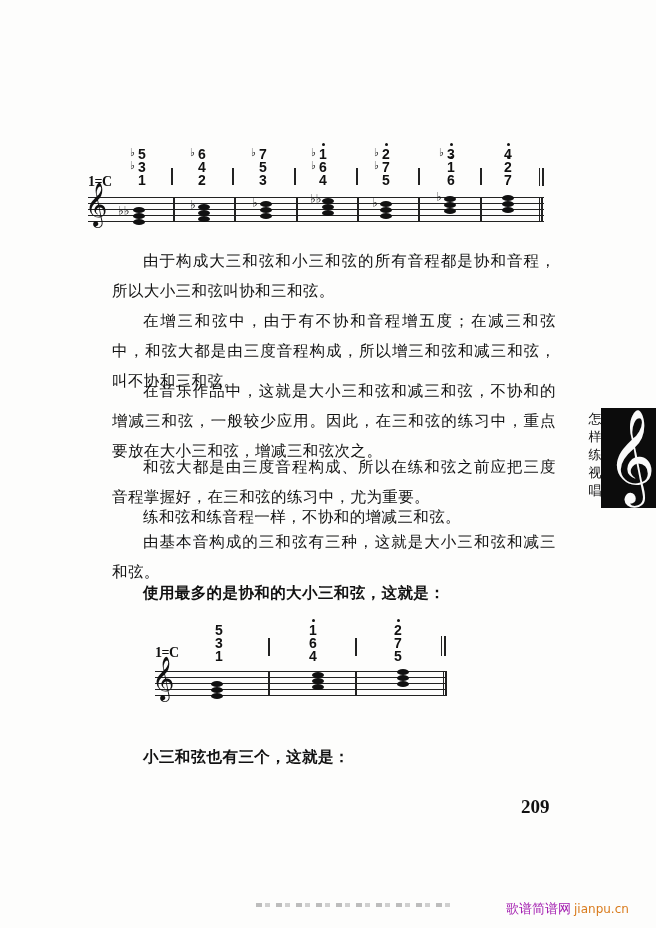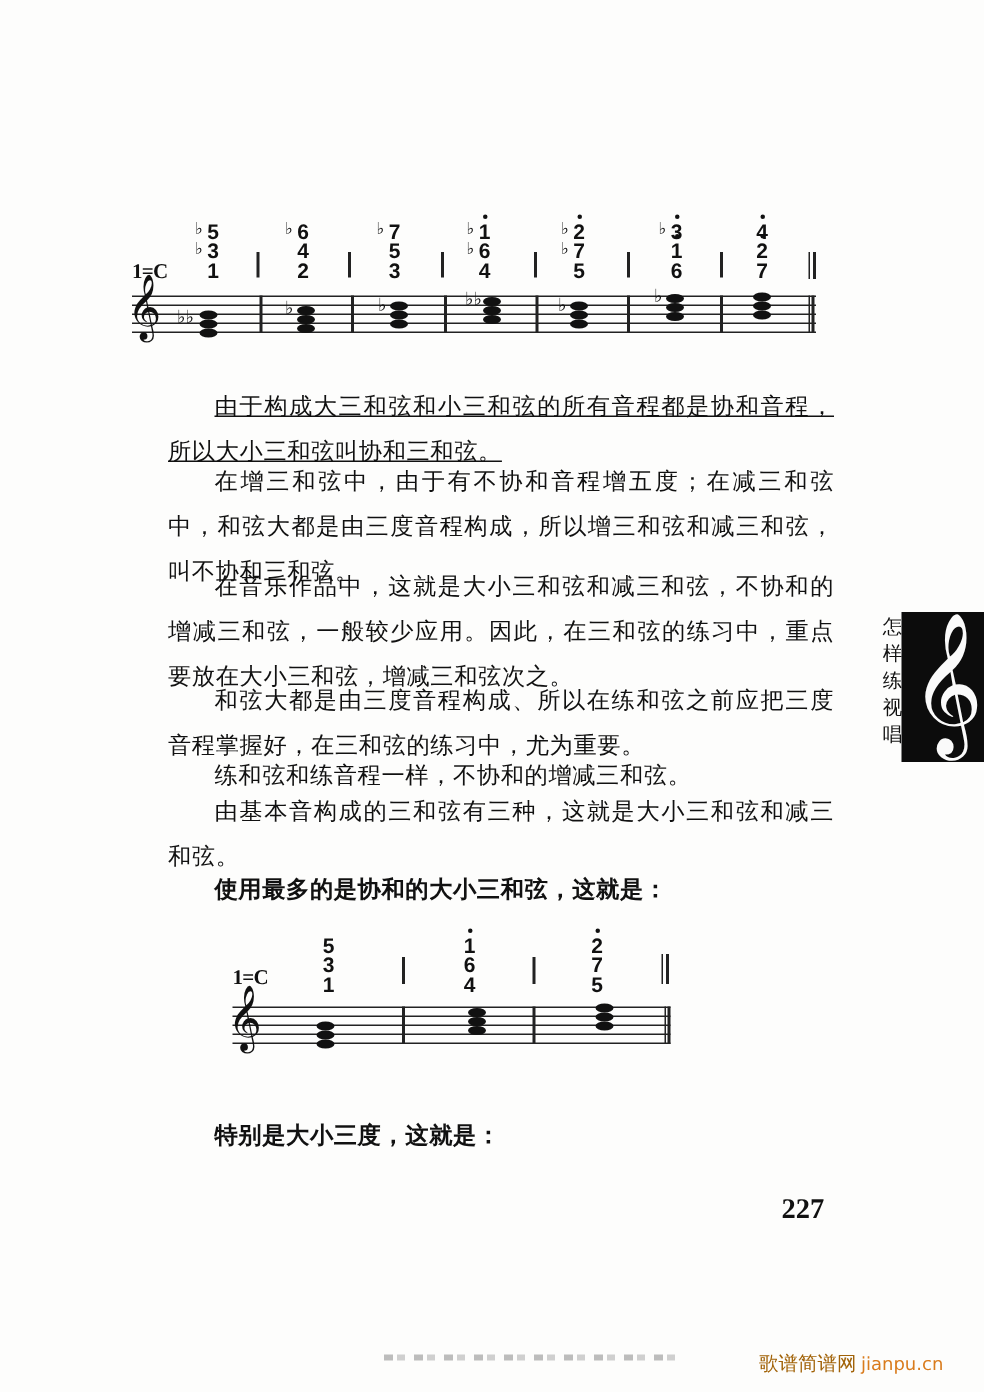--- a/index.html
+++ b/index.html
@@ -30,21 +30,21 @@
   .para.bold { font-weight: bold; }
 
   
   .side-tab-text { position: absolute; left: 587px; top: 410px; width: 16px; font-family: "DejaVu Sans", sans-serif; font-size: 13px; line-height: 18px; text-align: center; }
   .side-tab-block { position: absolute; left: 601px; top: 408px; width: 55px; height: 100px; background: #0c0c0c; }
   .side-tab-block .treble { position: absolute; left: 6px; top: 0; font-family: "DejaVu Sans", sans-serif; font-size: 82px; line-height: 96px; color: #fafafa; }
 
   .page-number { position: absolute; left: 521px; top: 796px; font-family: "Liberation Serif", serif; font-weight: bold; font-size: 19px; }
   .footer-smudge { position: absolute; left: 256px; top: 903px; width: 200px; height: 4px; background: repeating-linear-gradient(90deg, #888 0 6px, transparent 6px 9px, #aaa 9px 14px, transparent 14px 20px); opacity: .55; }
   .watermark { position: absolute; left: 506px; top: 900px; font-size: 13px; white-space: nowrap; }
-  .watermark .wm-cn { font-family: Liberation Sans, sans-serif; color: #a16207; }
+  .watermark .wm-cn { font-family: Liberation Sans, sans-serif; color: #a21caf; }
   .watermark .wm-en { font-family: "DejaVu Sans", sans-serif; color: #d97b1c; margin-left: 3px; font-size: 12px; }
 </style>
 </head>
 <body>
 
 <div class="notation" style="left:0;top:0;width:656px;height:240px;">
   <span class="key-label" style="left:88px;top:174px;">1=C</span>
 
   <div id="top-chords">
       <div class="chord" style="left: 128px; top: 148px;">
@@ -150,26 +150,26 @@
     </div>
 
     <div class="stack" style="left:414px;">
       <div class="notehead" style="top:-2px;"></div>
       <div class="notehead" style="top:4px;"></div>
       <div class="notehead" style="top:10px;"></div>
     </div>
   </div>
 </div>
 
-<p class="para" style="top:256px;text-decoration:underline;">由于构成大三和弦和小三和弦的所有音程都是协和音程，所以大小三和弦叫协和三和弦。</p>
+<p class="para" style="top:246px;">由于构成大三和弦和小三和弦的所有音程都是协和音程，所以大小三和弦叫协和三和弦。</p>
 <p class="para" style="top:306px;">在增三和弦中，由于有不协和音程增五度；在减三和弦中，和弦大都是由三度音程构成，所以增三和弦和减三和弦，叫不协和三和弦。</p>
 <p class="para" style="top:376px;">在音乐作品中，这就是大小三和弦和减三和弦，不协和的增减三和弦，一般较少应用。因此，在三和弦的练习中，重点要放在大小三和弦，增减三和弦次之。</p>
 <p class="para" style="top:452px;">和弦大都是由三度音程构成、所以在练和弦之前应把三度音程掌握好，在三和弦的练习中，尤为重要。</p>
 <p class="para" style="top:502px;">练和弦和练音程一样，不协和的增减三和弦。</p>
-<p class="para" style="top:527px;font-family:Liberation Serif, serif;">由基本音构成的三和弦有三种，这就是大小三和弦和减三和弦。</p>
+<p class="para" style="top:527px;">由基本音构成的三和弦有三种，这就是大小三和弦和减三和弦。</p>
 <p class="para bold" style="top:578px;">使用最多的是协和的大小三和弦，这就是：</p>
 
 <div class="notation" style="left:0;top:0;width:656px;height:928px;">
   <span class="key-label" style="left:155px;top:645px;">1=C</span>
   <div id="major-chords">
       <div class="chord" style="left: 205px; top: 624px;">
         <span class="jp-note"><span>5</span></span>
         <span class="jp-note"><span>3</span></span>
         <span class="jp-note"><span>1</span></span>
       </div>
@@ -210,30 +210,30 @@
       <div class="notehead" style="top:13px;"></div>
     </div>
     <div class="stack" style="left:242px;">
       <div class="notehead" style="top:-2px;"></div>
       <div class="notehead" style="top:4px;"></div>
       <div class="notehead" style="top:10px;"></div>
     </div>
   </div>
 </div>
 
-<p class="para bold" style="top:742px;">特别是大小三度，这就是：</p>
+<p class="para bold" style="top:742px;">小三和弦也有三个，这就是：</p>
 
 <div class="side-tab-text">
   <span style="display:block">怎</span>
   <span style="display:block">样</span>
   <span style="display:block">练</span>
   <span style="display:block">视</span>
   <span style="display:block">唱</span>
 </div>
 <div class="side-tab-block">
   <span class="treble">𝄞</span>
 </div>
 
-<span class="page-number">227</span>
+<span class="page-number">209</span>
 <div class="footer-smudge"></div>
 <div class="watermark">
   <span class="wm-cn">歌谱简谱网</span><span class="wm-en">jianpu.cn</span>
 </div>
 
 </body></html>

